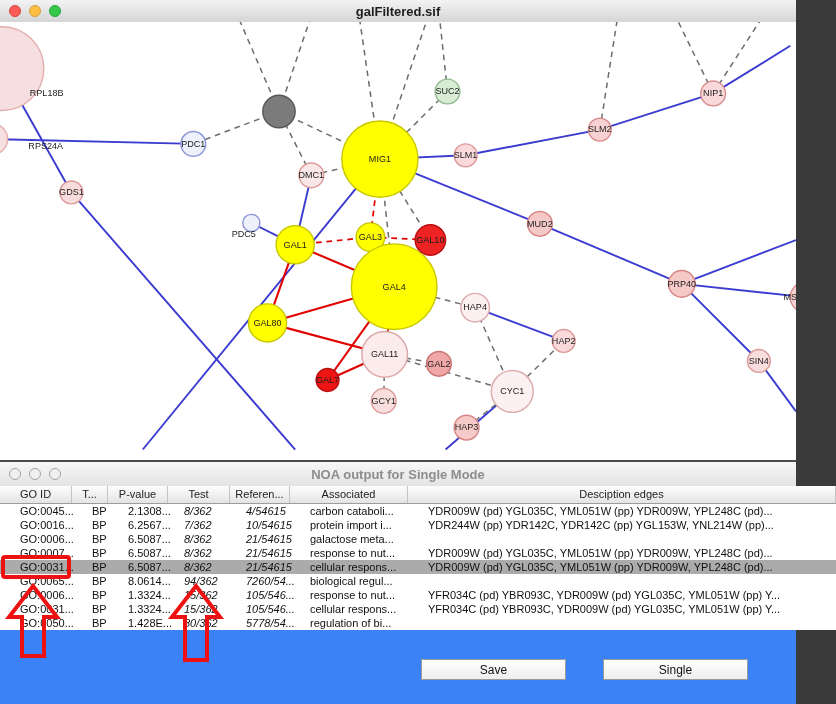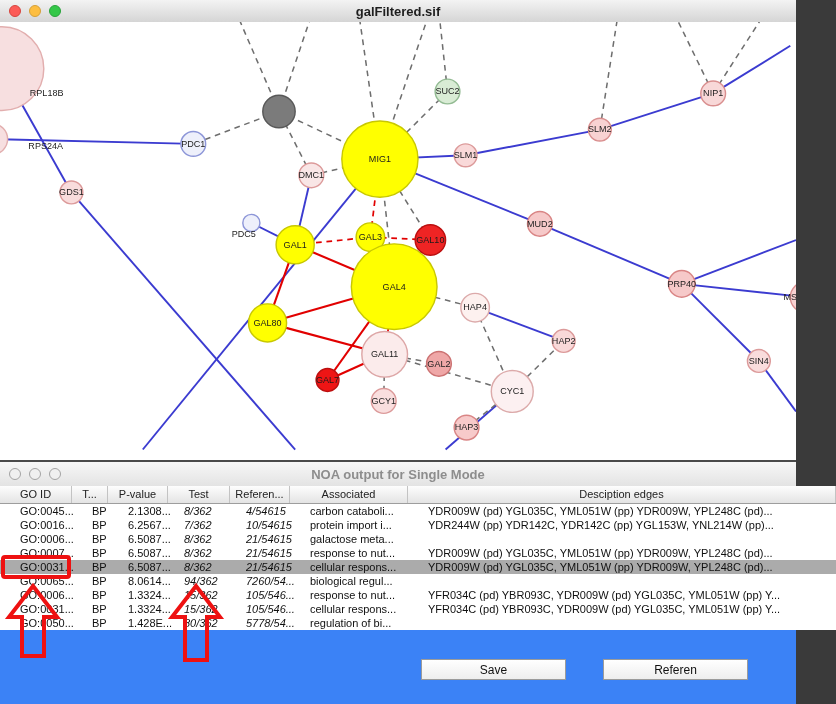--- a/index.html
+++ b/index.html
@@ -291,21 +291,21 @@
             <div class="td c2">1.428E...</div>
             <div class="td c3">80/362</div>
             <div class="td c4">5778/54...</div>
             <div class="td c5">regulation of bi...</div>
           </div>
         </div>
     </div>
 
     <div class="button-bar">
       <button class="btn">Save</button>
-      <button class="btn">Referen</button>
+      <button class="btn">Single</button>
     </div>
   </section>
 
   <svg id="ann-svg" viewBox="0 0 836 704">
       <rect x="3" y="557" width="66" height="20" fill="none" stroke="#ee1111" stroke-width="4" rx="2"></rect>
       <polygon points="33,586 57,617 44,617 44,656 22,656 22,617 9,617" fill="none" stroke="#ee1111" stroke-width="4" stroke-linejoin="miter"></polygon>
       <polygon points="196,586 220,617 207,617 207,660 185,660 185,617 172,617" fill="none" stroke="#ee1111" stroke-width="4" stroke-linejoin="miter"></polygon>
     </svg>
 
 </div>

